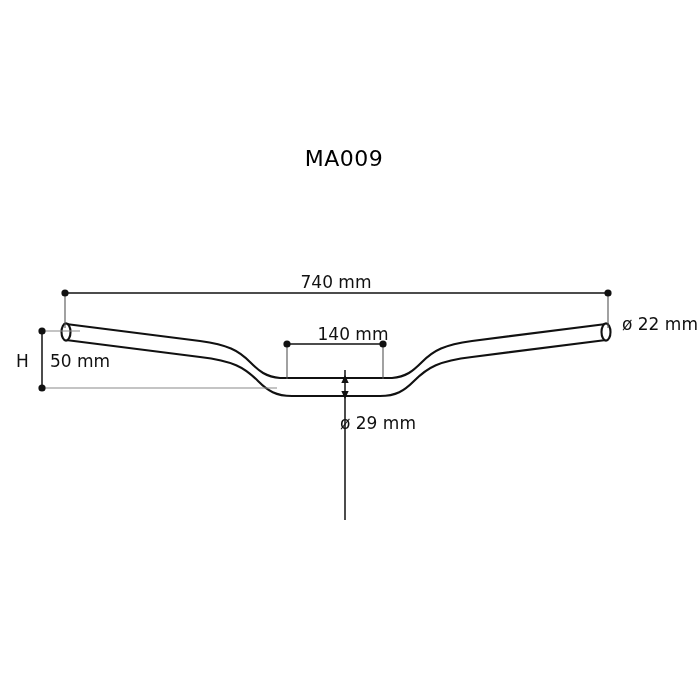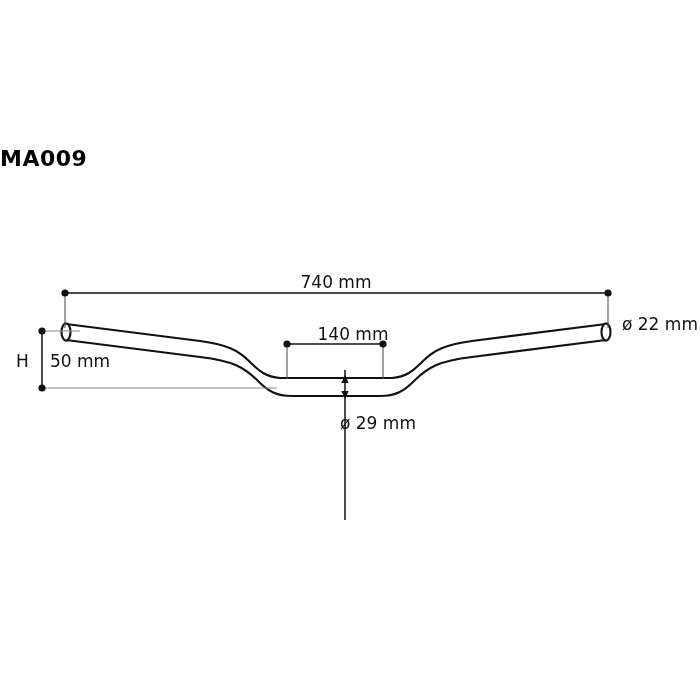--- a/index.html
+++ b/index.html
@@ -19,22 +19,23 @@
     position: absolute;
     inset: 0;
     width: 700px;
     height: 700px;
   }
   .product-title {
     position: absolute;
     top: 146px;
     left: 0;
     width: 688px;
+    text-align: center;
     font-size: 22px;
-    font-weight: bold;
+    font-weight: normal;
     letter-spacing: 0.5px;
     color: #000000;
   }
   svg.tech-drawing {
     position: absolute;
     top: 0;
     left: 0;
     width: 700px;
     height: 700px;
     display: block;

